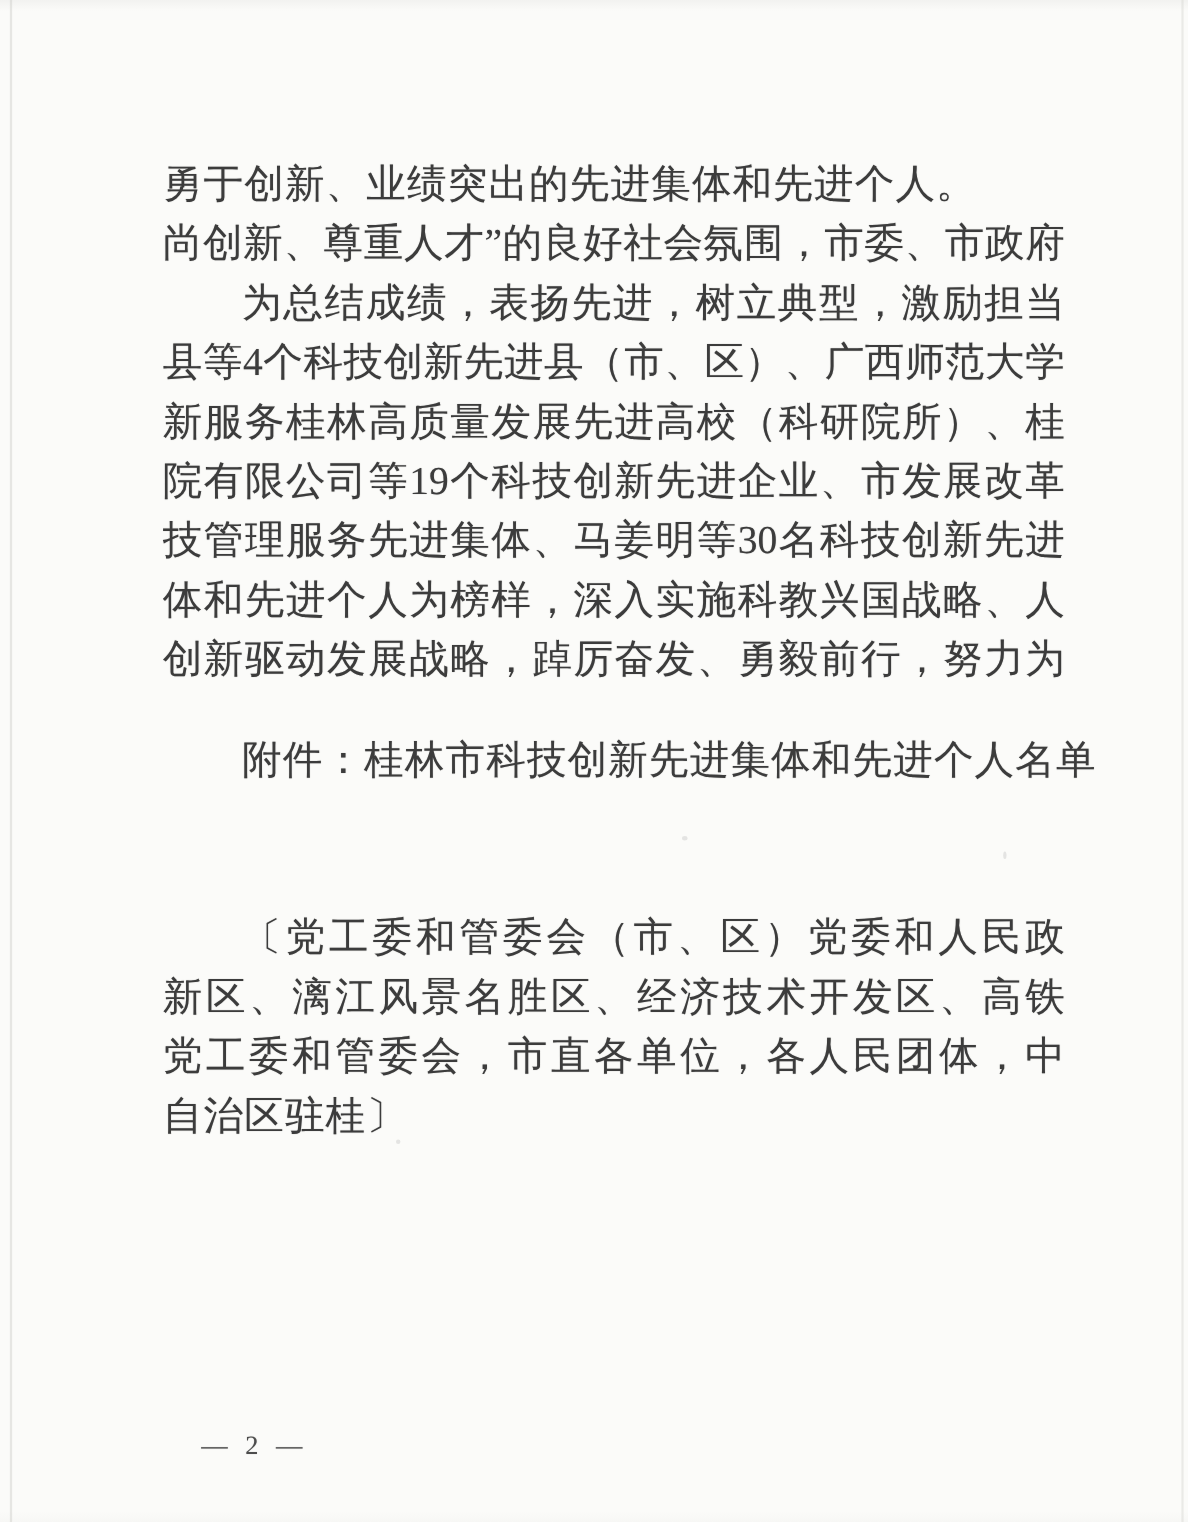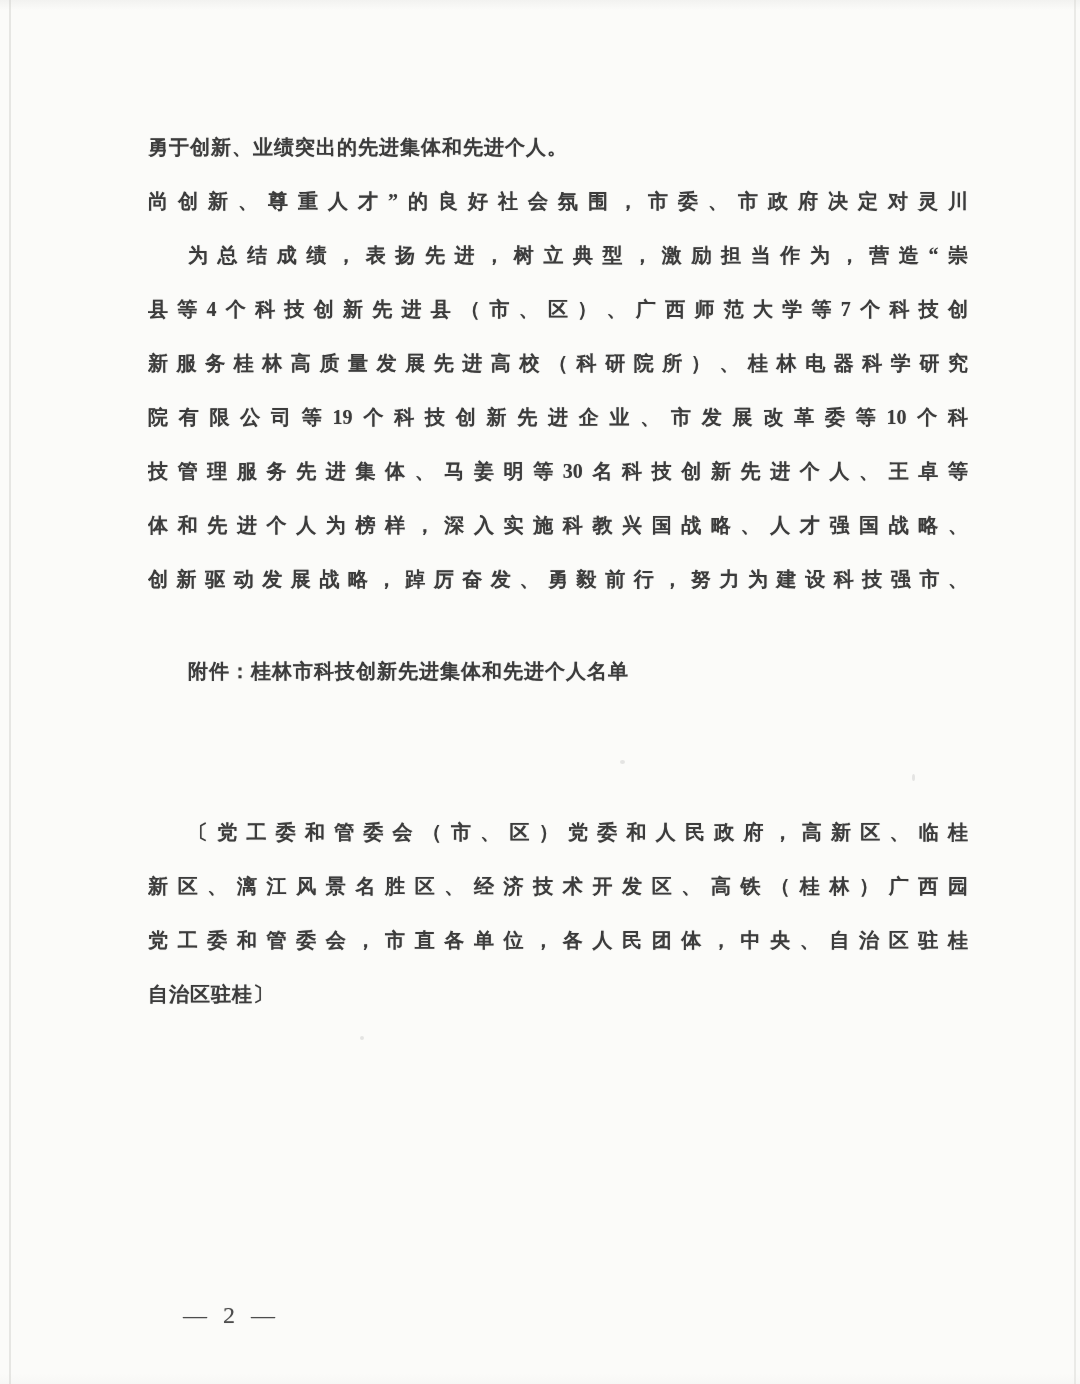--- a/index.html
+++ b/index.html
@@ -41,26 +41,25 @@
     height: 4px;
     border-radius: 50%;
     background: rgba(110, 110, 110, 0.16);
   }
   .speck.s1 { left: 620px; top: 760px; }
   .speck.s2 { left: 360px; top: 1036px; width: 4px; }
   .speck.s3 { left: 912px; top: 774px; height: 7px; width: 3px; }
   .content {
     position: absolute;
     left: 148px;
-    top: 120px;
+    top: 140px;
     width: 820px;
     color: #3c3c3c;
-    font-size: 20px;
+    font-size: 36px;
     text-shadow: 0 0 1px rgba(70, 70, 70, 0.45);
-    font-weight: bold;
   }
   .line {
     height: 54px;
     line-height: 54px;
     white-space: nowrap;
     letter-spacing: 1px;
   }
   .just {
     white-space: normal;
     letter-spacing: 0;

